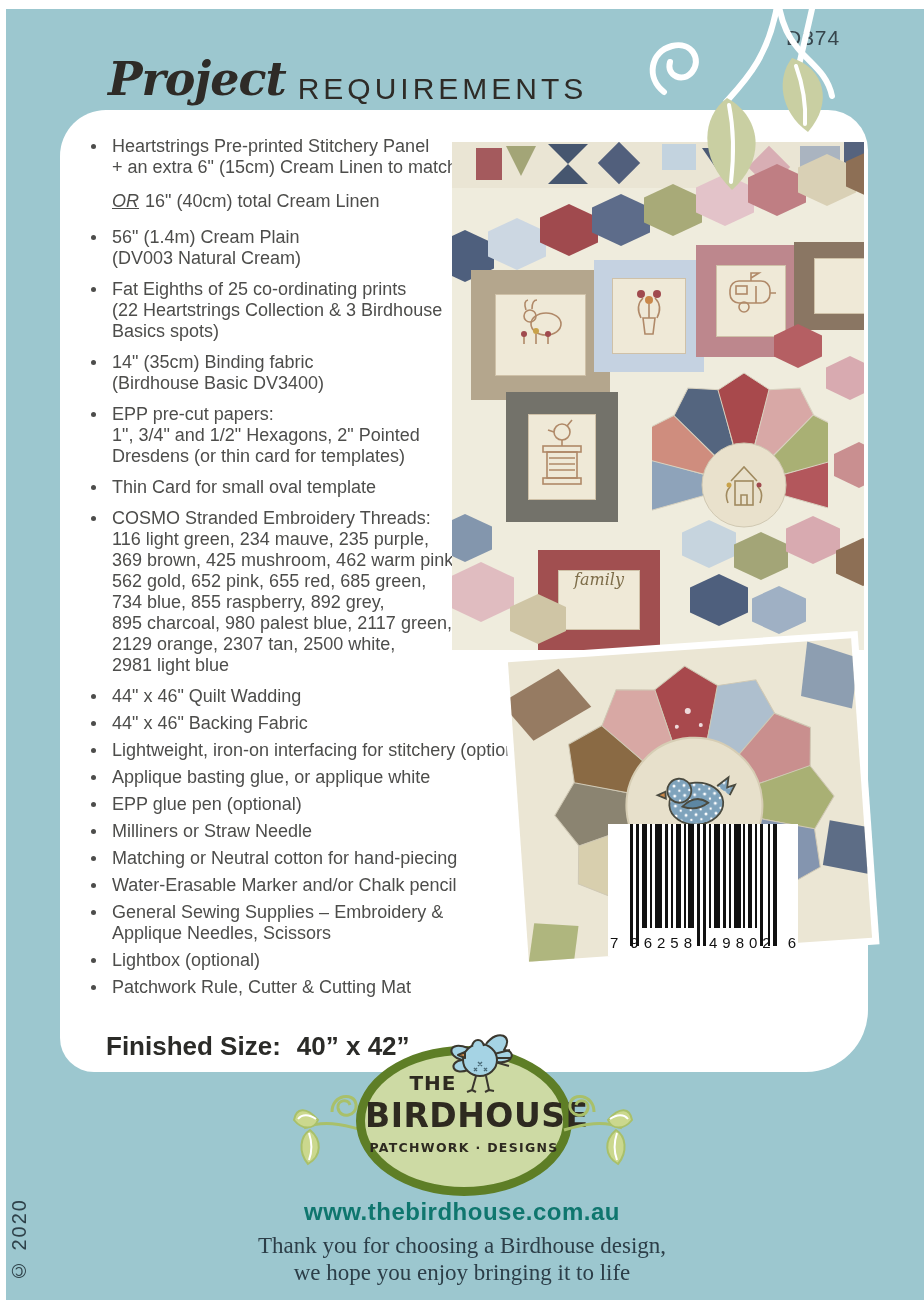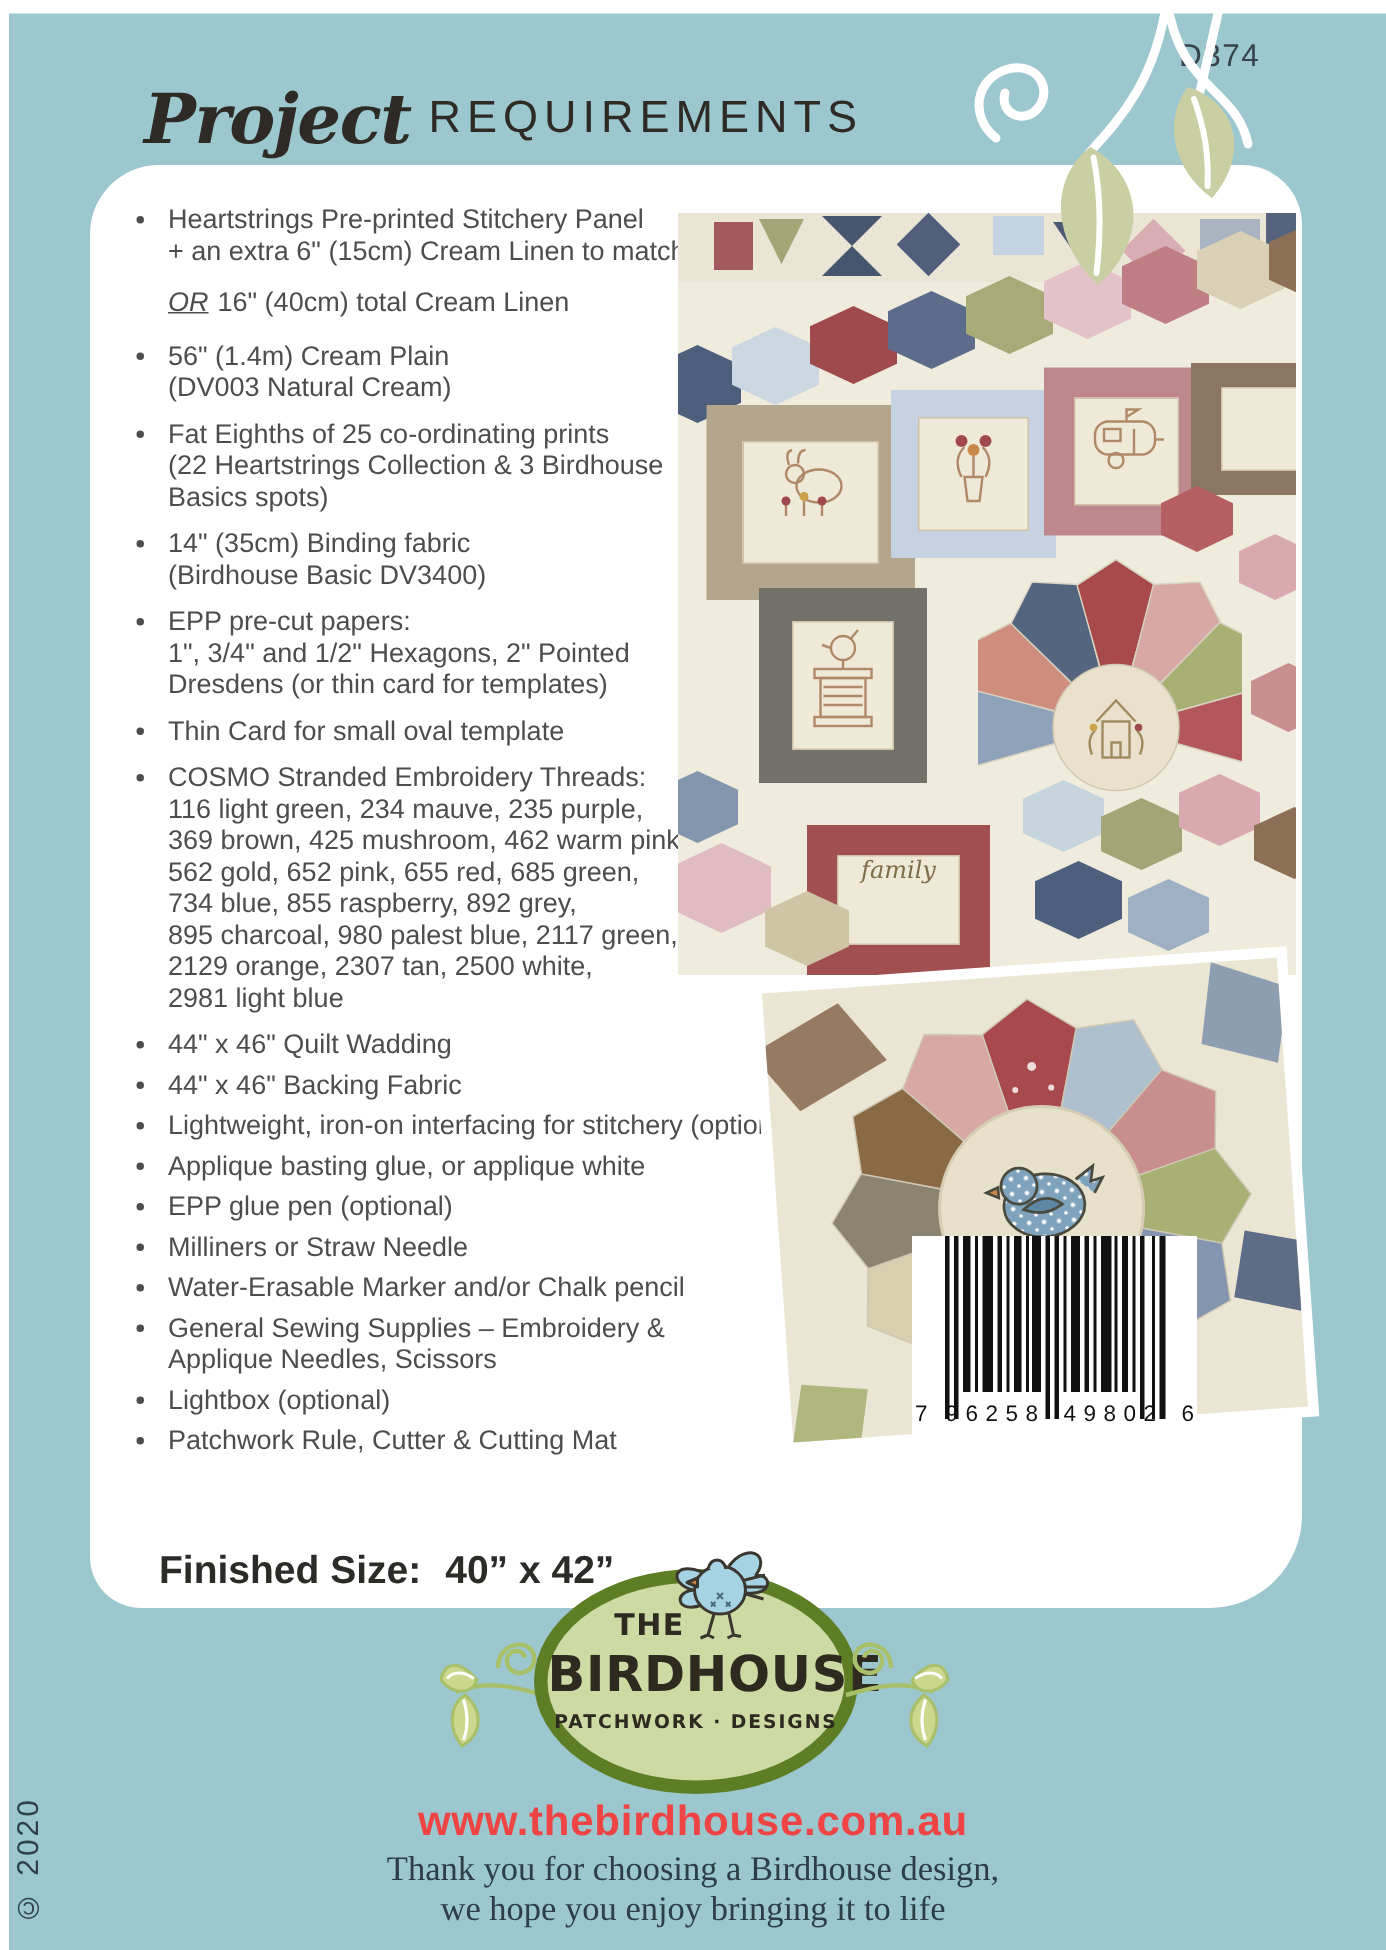--- a/index.html
+++ b/index.html
@@ -1,21 +1,21 @@
 <!DOCTYPE html>
 <html><head>
 <meta charset="utf-8">
 <style>
   html,body{margin:0;padding:0;}
   body{width:924px;height:1300px;position:relative;background:#ffffff;
        font-family:"Liberation Sans",sans-serif;overflow:hidden;}
   .teal-bg{position:absolute;left:6px;top:9px;right:0;bottom:0;background:#9cc7cf;}
 
   
-  .header{position:absolute;left:96px;top:52px;display:flex;align-items:center;gap:12px;z-index:4;}
+  .header{position:absolute;left:108px;top:52px;display:flex;align-items:flex-end;gap:12px;z-index:4;}
   .title-script{font-family:"DejaVu Serif",serif;font-style:italic;font-weight:bold;
                 font-size:46px;color:#2e2b27;letter-spacing:-1px;}
   .title-caps{font-size:30px;color:#2e2b27;letter-spacing:4px;font-weight:400;}
   .design-code{position:absolute;left:786px;top:26px;font-size:21px;color:#36454c;letter-spacing:1px;z-index:4;}
 
   
   .card{position:absolute;left:60px;top:110px;width:808px;height:962px;background:#fff;
         border-radius:46px 40px 62px 34px;z-index:1;}
 
   
@@ -74,21 +74,21 @@
   .logo-bird{position:absolute;left:438px;top:1018px;}
   .swirl{position:absolute;top:1078px;}
   .swirl-l{left:292px;}
   .swirl-r{left:562px;transform:scaleX(-1);}
 
   
   .corner-decor{position:absolute;left:628px;top:0px;z-index:5;}
 
   
   .website{position:absolute;left:0;right:0;top:1198px;text-align:center;
-           font-size:28px;font-weight:bold;color:#ef4444;letter-spacing:.5px;z-index:4;}
+           font-size:24px;font-weight:bold;color:#0f766e;letter-spacing:.5px;z-index:4;}
   .thanks{position:absolute;left:0;right:0;top:1232px;text-align:center;
           font-family:"Liberation Serif",serif;font-size:23px;line-height:27px;
           color:#2c3e48;white-space:pre-line;z-index:4;}
   .copyright{position:absolute;left:8px;top:1198px;writing-mode:vertical-rl;
              transform:rotate(180deg);font-size:20px;color:#2e4149;letter-spacing:2px;z-index:4;}
 </style>
 </head>
 <body>
 
 <div class="teal-bg"></div>
@@ -161,20 +161,24 @@
         <span class="dot"></span>
         <span class="item-text">Applique basting glue, or applique white</span>
       </div>
     <div class="req-item s">
         <span class="dot"></span>
         <span class="item-text">EPP glue pen (optional)</span>
       </div>
     <div class="req-item s">
         <span class="dot"></span>
         <span class="item-text">Milliners or Straw Needle</span>
+      </div>
+    <div class="req-item s">
+        <span class="dot"></span>
+        <span class="item-text">Matching or Neutral cotton for hand-piecing</span>
       </div>
     <div class="req-item s">
         <span class="dot"></span>
         <span class="item-text">Water-Erasable Marker and/or Chalk pencil</span>
       </div>
     <div class="req-item s">
         <span class="dot"></span>
         <span class="item-text">General Sewing Supplies – Embroidery &amp;
 Applique Needles, Scissors</span>
       </div>

